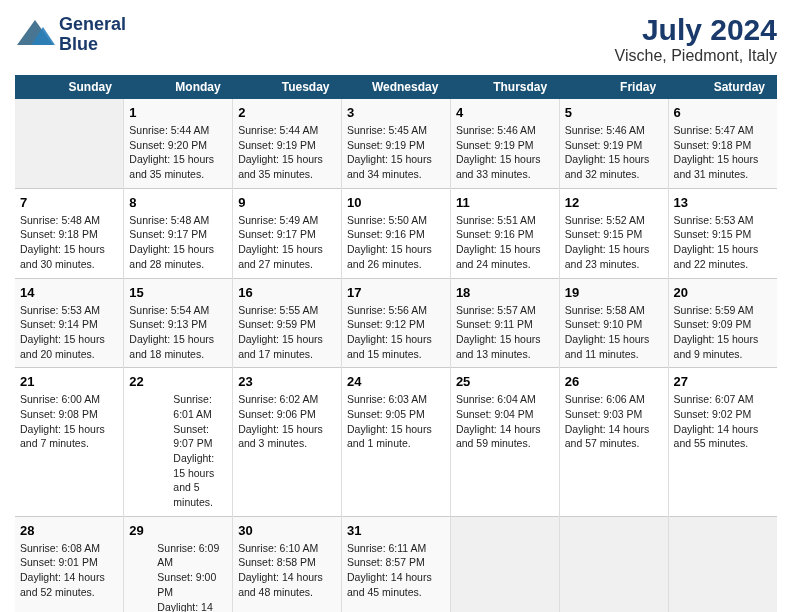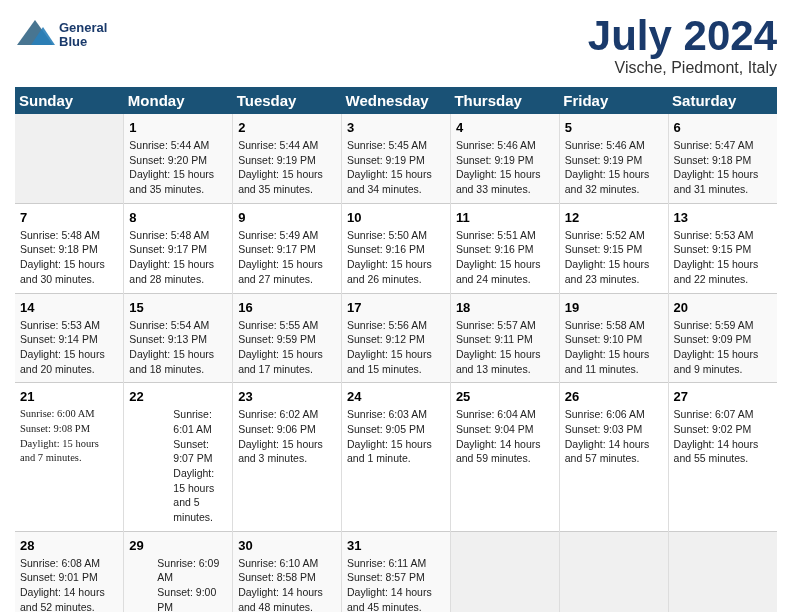--- a/index.html
+++ b/index.html
@@ -16,56 +16,56 @@
       align-items: flex-start;
       margin-bottom: 10px;
     }
     .logo {
       display: flex;
       align-items: center;
     }
     .logo-text {
       display: flex;
       flex-direction: column;
-      font-size: 13px;
+      font-size: 18px;
       font-weight: bold;
       color: #1a3a6b;
       line-height: 1.1;
     }
     .logo-icon {
       width: 40px;
       height: 40px;
       margin-right: 4px;
     }
     .title-block {
       text-align: right;
     }
     .month-title {
-      font-size: 42px;
+      font-size: 30px;
       font-weight: bold;
       color: #1a3a6b;
       line-height: 1;
       margin-left: 12px;
     }
     .location {
       font-size: 16px;
       color: #333;
       margin-top: 2px;
     }
     table {
       width: 100%;
       border-collapse: collapse;
       font-size: 11px;
     }
     thead th {
       background-color: #1a5276;
       color: #fff;
-      padding: 5px 4px;
-      text-align: left;
-      font-size: 15px;
+      padding: 5px 12px;
+      text-align: right;
+      font-size: 12px;
       font-weight: bold;
     }
     tbody tr {
       border-bottom: 1px solid #ccc;
     }
     tbody tr:nth-child(odd) {
       background-color: #f9f9f9;
     }
     tbody tr:nth-child(even) {
       background-color: #fff;
@@ -270,21 +270,21 @@
           <span class="day-number">20</span>
           <div class="day-info" style="white-space: pre-line;">Sunrise: 5:59 AM
 Sunset: 9:09 PM
 Daylight: 15 hours
 and 9 minutes.</div>
         </td>
       </tr>
       <tr>
         <td>
           <span class="day-number">21</span>
-          <div class="day-info" style="white-space: pre-line; font-family: Liberation Serif, serif;">Sunrise: 6:00 AM
+          <div class="day-info" style="white-space: pre-line;">Sunrise: 6:00 AM
 Sunset: 9:08 PM
 Daylight: 15 hours
 and 7 minutes.</div>
         </td>
         <td>
           <span class="day-number">22</span>
           <div class="day-info" style="white-space: pre-line; margin-left: 44px;">Sunrise: 6:01 AM
 Sunset: 9:07 PM
 Daylight: 15 hours
 and 5 minutes.</div>

